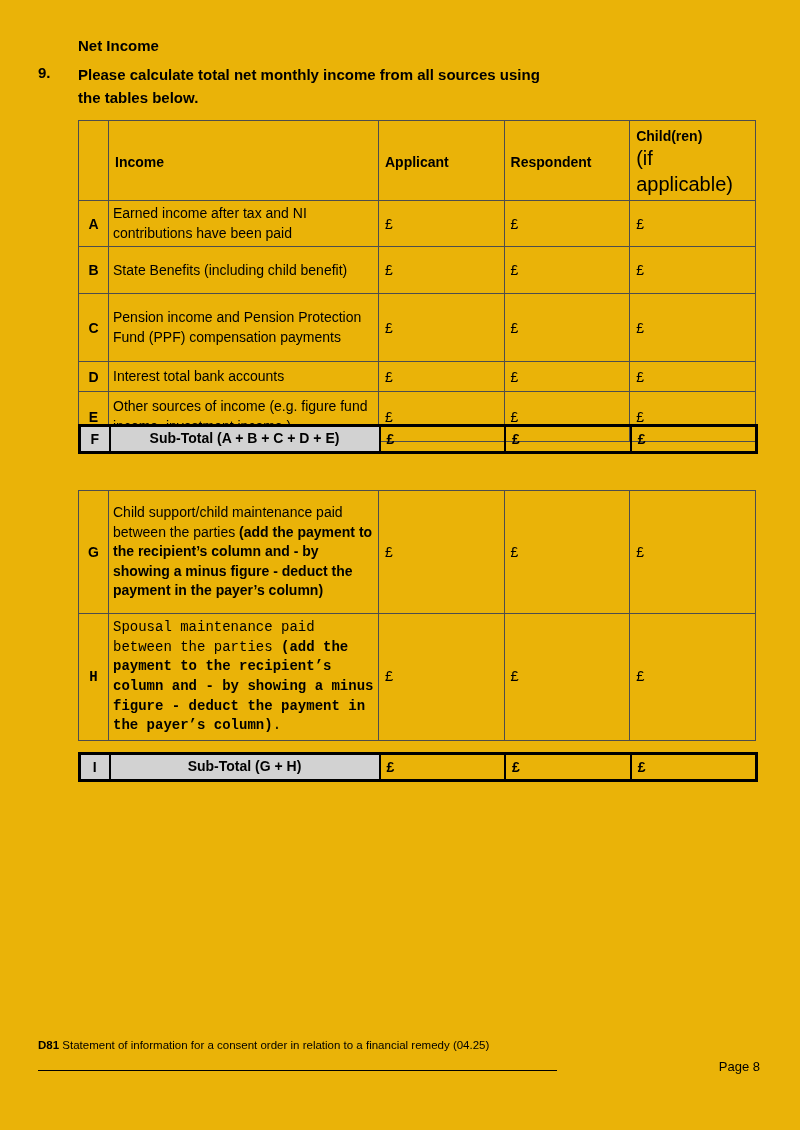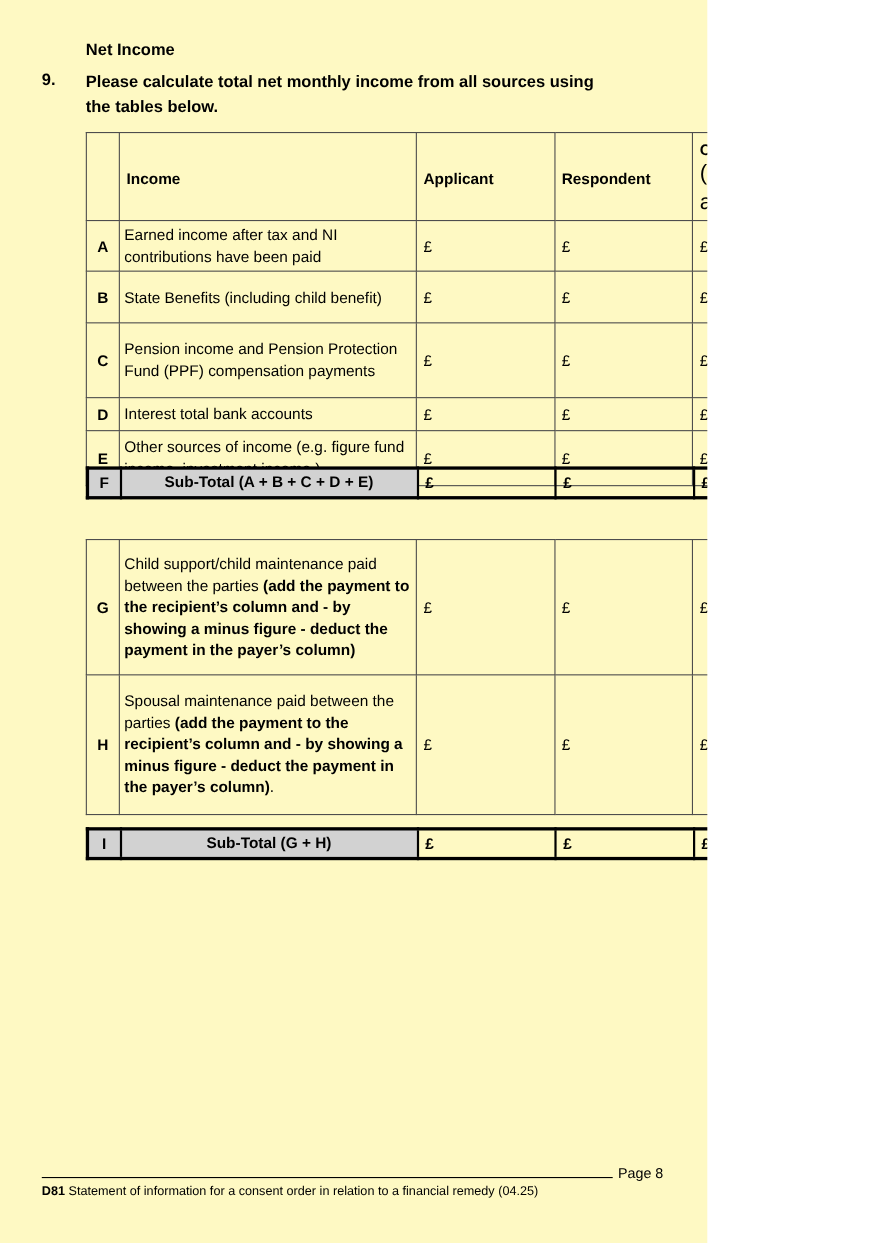--- a/index.html
+++ b/index.html
@@ -3,23 +3,23 @@
 <meta charset="utf-8">
 <style>
   * { margin: 0; padding: 0; box-sizing: border-box; }
   html, body { background: #ffffff; }
   body {
     font-family: "Liberation Sans", sans-serif;
     color: #000;
   }
   .page {
     position: relative;
-    width: 643px;
+    width: 800px;
     height: 1130px;
-    background: #fef9c3;
+    background: #eab308;
     overflow: hidden;
   }
   .section-title {
     position: absolute;
     left: 78px;
     top: 37px;
     font-size: 15px;
     font-weight: bold;
   }
   .question {
@@ -101,41 +101,41 @@
     text-align: center;
     font-weight: bold;
     padding: 2px 8px;
   }
   .subtotal .amount-cell { font-weight: bold; padding: 2px 6px; }
   .subtotal-f { top: 424px; }
   .subtotal-i { top: 752px; }
 
   .table2 { top: 490px; }
   .table2 .r-g td { height: 123px; }
-  .table2 .r-h td { height: 127px; }
+  .table2 .r-h td { height: 127px; font-family: Liberation Mono, monospace; }
 
   .footer-rule {
     position: absolute;
     left: 38px;
     top: 1070px;
     width: 519px;
     border-top: 1px solid #000;
   }
   .page-label {
     position: absolute;
     top: 1059px;
     right: 40px;
     font-size: 13px;
     font-weight: normal;
     padding-left: 35px;
   }
   .form-ref {
     position: absolute;
     left: 38px;
-    top: 1077px;
+    top: 1039px;
     font-size: 11.5px;
   }
 </style>
 </head>
 <body>
 
 <div class="page">
 
   <div class="section-title">Net Income</div>
 

